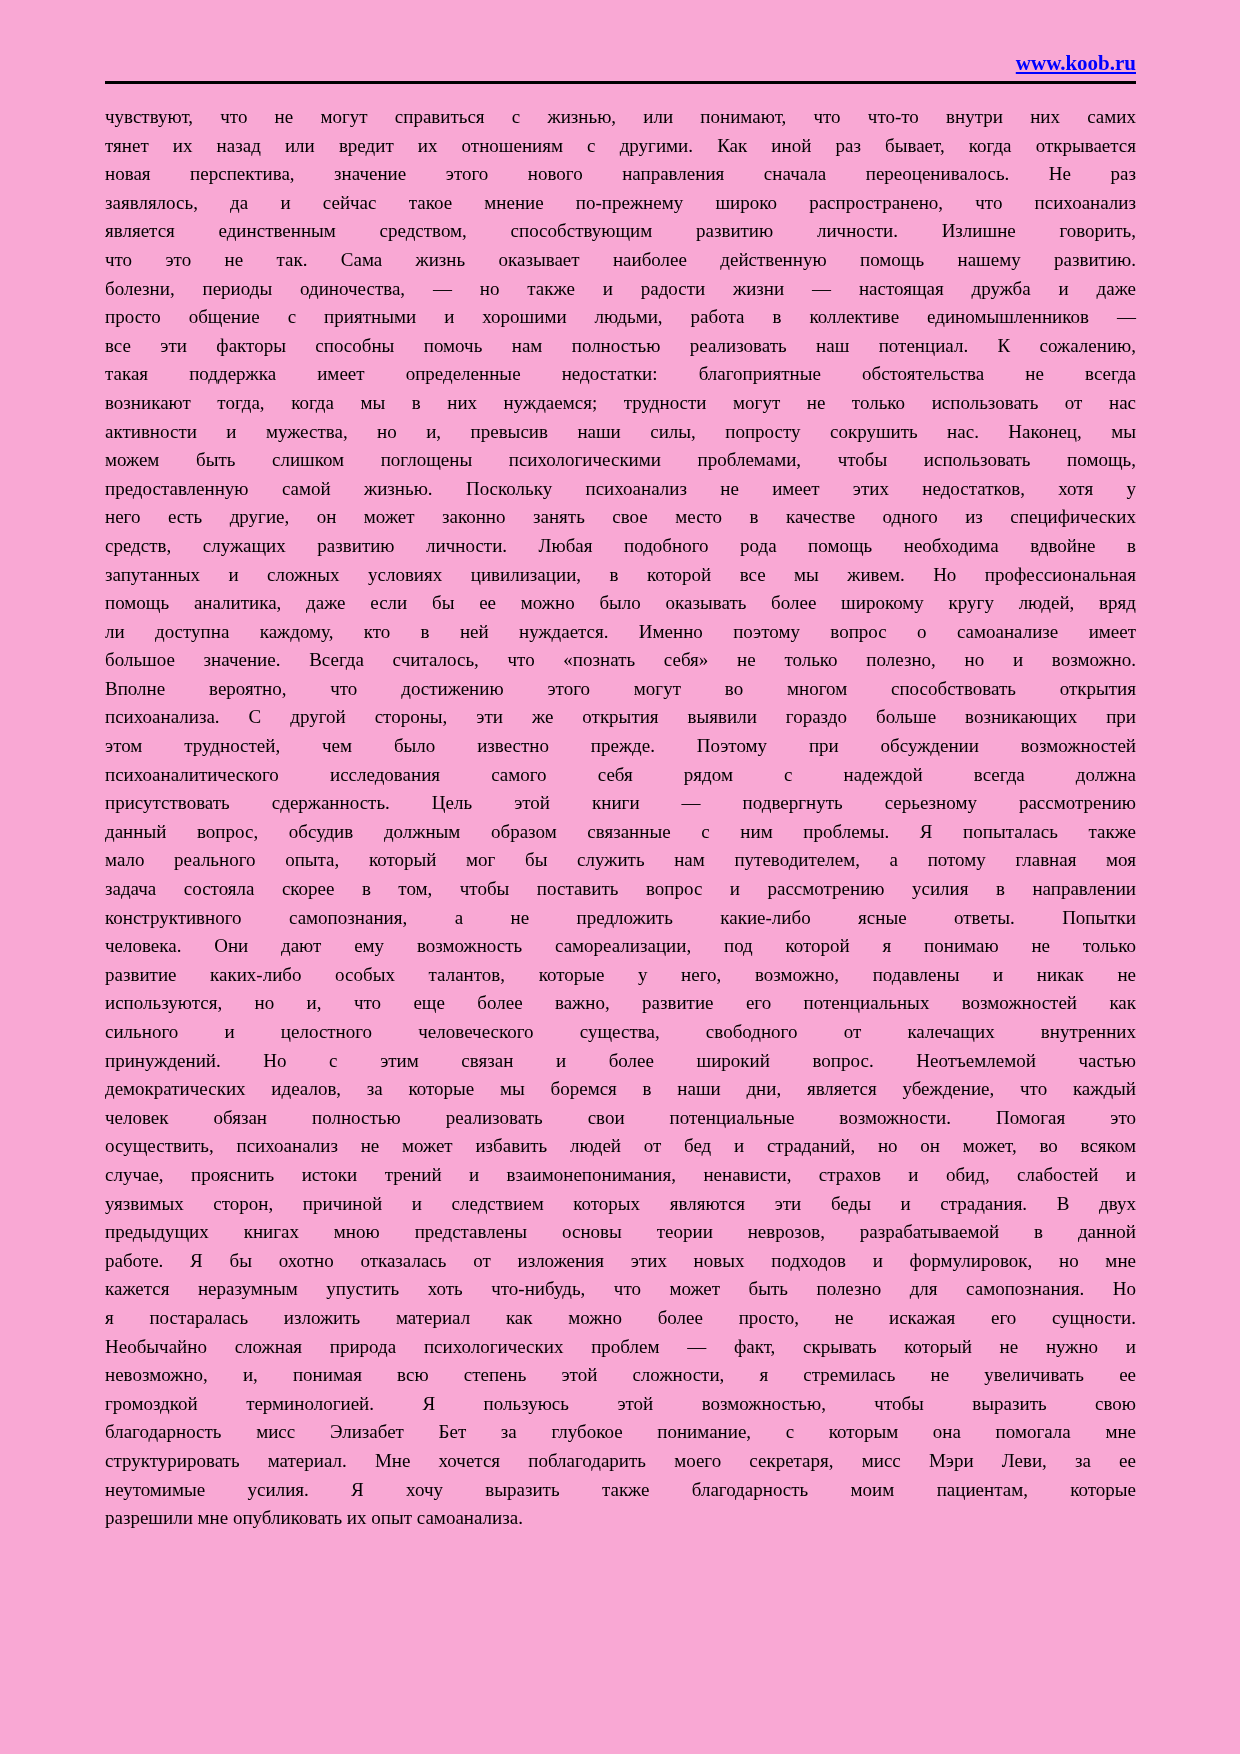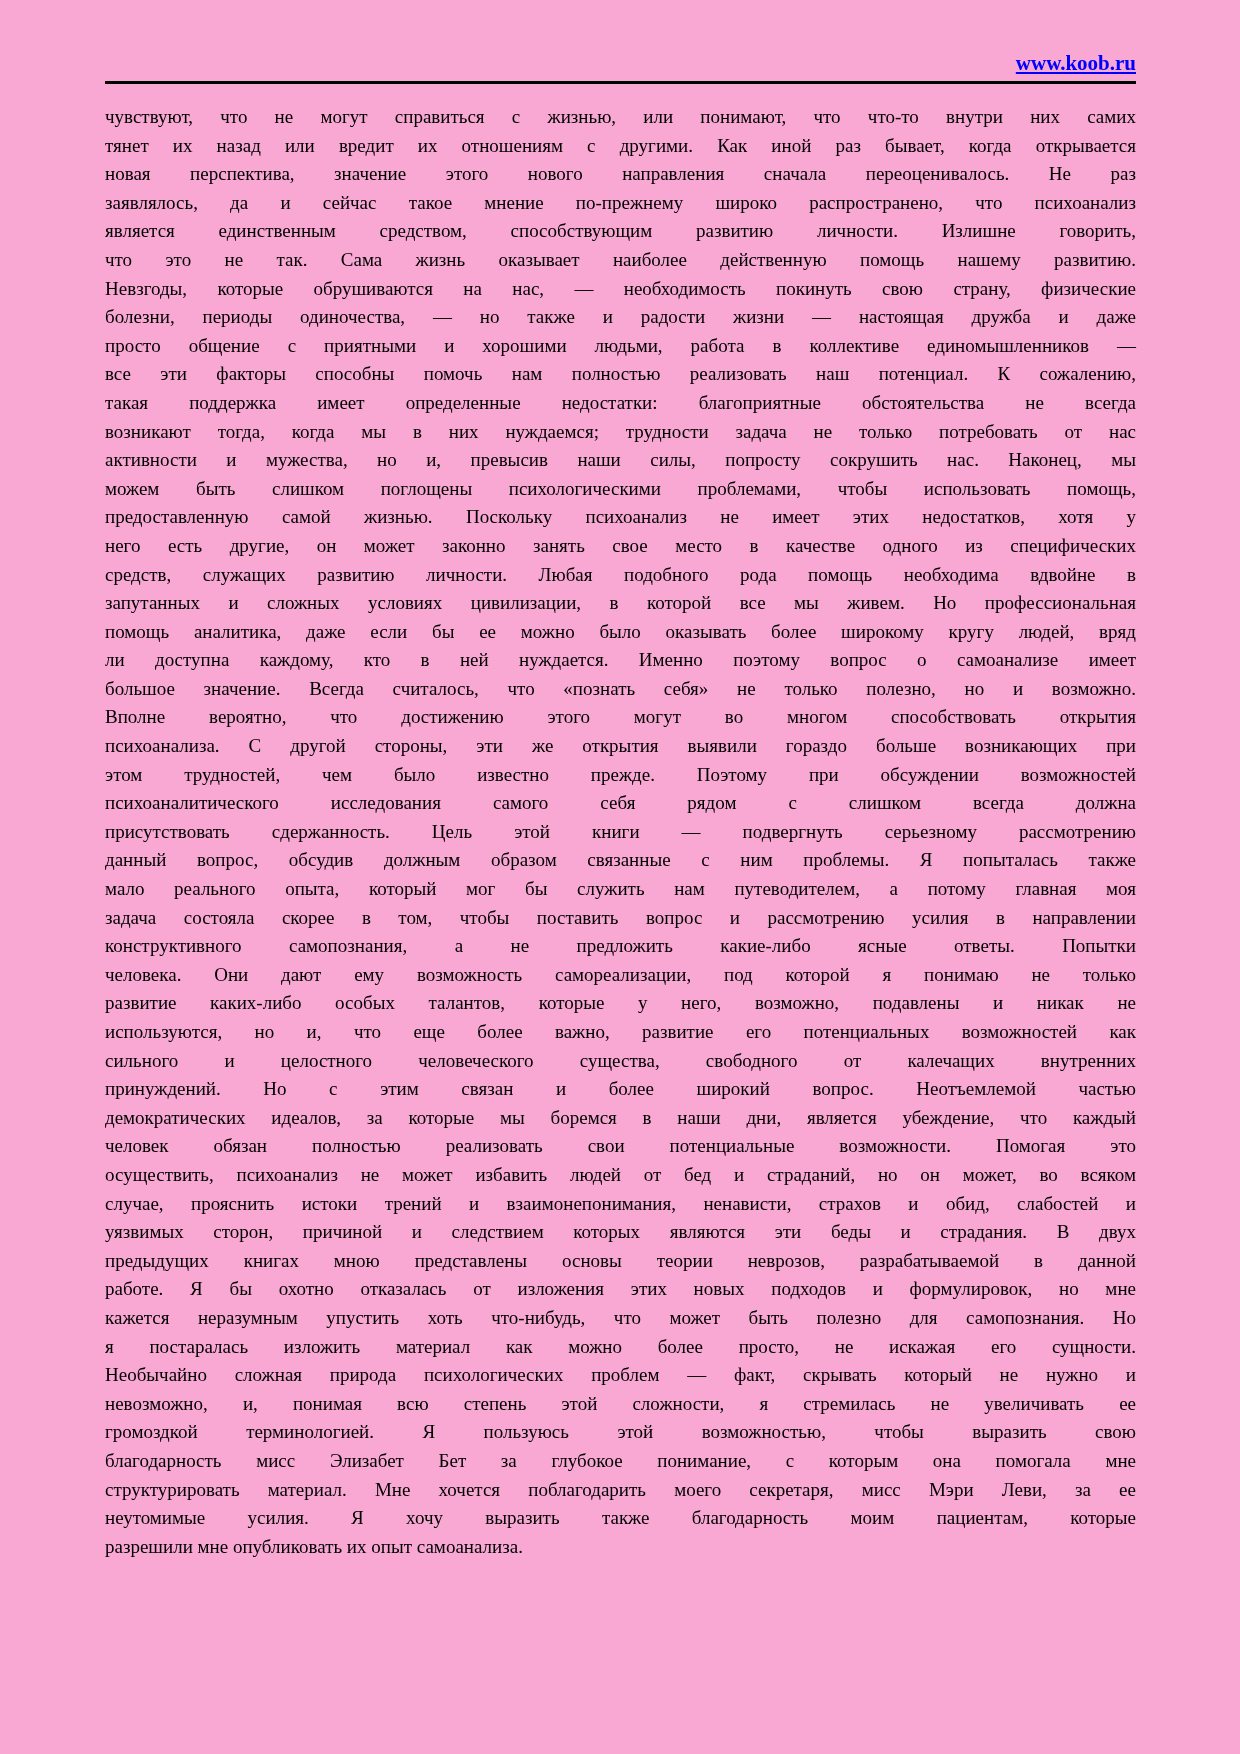--- a/index.html
+++ b/index.html
@@ -65,39 +65,38 @@
       <a class="site-link">www.koob.ru</a>
     </div>
     <hr class="rule">
     <div class="body-text">
         <div class="line">чувствуют, что не могут справиться с жизнью, или понимают, что что-то внутри них самих</div>
         <div class="line">тянет их назад или вредит их отношениям с другими. Как иной раз бывает, когда открывается</div>
         <div class="line">новая перспектива, значение этого нового направления сначала переоценивалось. Не раз</div>
         <div class="line">заявлялось, да и сейчас такое мнение по-прежнему широко распространено, что психоанализ</div>
         <div class="line">является единственным средством, способствующим развитию личности. Излишне говорить,</div>
         <div class="line">что это не так. Сама жизнь оказывает наиболее действенную помощь нашему развитию.</div>
-        <div class="line">Невзгоды, которые обрушиваются на нас, — необходимость покинуть свою страну, физические</div>
         <div class="line">болезни, периоды одиночества, — но также и радости жизни — настоящая дружба и даже</div>
         <div class="line">просто общение с приятными и хорошими людьми, работа в коллективе единомышленников —</div>
         <div class="line">все эти факторы способны помочь нам полностью реализовать наш потенциал. К сожалению,</div>
         <div class="line">такая поддержка имеет определенные недостатки: благоприятные обстоятельства не всегда</div>
-        <div class="line">возникают тогда, когда мы в них нуждаемся; трудности задача не только потребовать от нас</div>
+        <div class="line">возникают тогда, когда мы в них нуждаемся; трудности могут не только использовать от нас</div>
         <div class="line">активности и мужества, но и, превысив наши силы, попросту сокрушить нас. Наконец, мы</div>
         <div class="line">можем быть слишком поглощены психологическими проблемами, чтобы использовать помощь,</div>
         <div class="line">предоставленную самой жизнью. Поскольку психоанализ не имеет этих недостатков, хотя у</div>
         <div class="line">него есть другие, он может законно занять свое место в качестве одного из специфических</div>
         <div class="line">средств, служащих развитию личности. Любая подобного рода помощь необходима вдвойне в</div>
         <div class="line">запутанных и сложных условиях цивилизации, в которой все мы живем. Но профессиональная</div>
         <div class="line">помощь аналитика, даже если бы ее можно было оказывать более широкому кругу людей, вряд</div>
         <div class="line">ли доступна каждому, кто в ней нуждается. Именно поэтому вопрос о самоанализе имеет</div>
         <div class="line">большое значение. Всегда считалось, что «познать себя» не только полезно, но и возможно.</div>
         <div class="line">Вполне вероятно, что достижению этого могут во многом способствовать открытия</div>
         <div class="line">психоанализа. С другой стороны, эти же открытия выявили гораздо больше возникающих при</div>
         <div class="line">этом трудностей, чем было известно прежде. Поэтому при обсуждении возможностей</div>
-        <div class="line">психоаналитического исследования самого себя рядом с слишком всегда должна</div>
+        <div class="line">психоаналитического исследования самого себя рядом с надеждой всегда должна</div>
         <div class="line">присутствовать сдержанность. Цель этой книги — подвергнуть серьезному рассмотрению</div>
         <div class="line">данный вопрос, обсудив должным образом связанные с ним проблемы. Я попыталась также</div>
         <div class="line">мало реального опыта, который мог бы служить нам путеводителем, а потому главная моя</div>
         <div class="line">задача состояла скорее в том, чтобы поставить вопрос и рассмотрению усилия в направлении</div>
         <div class="line">конструктивного самопознания, а не предложить какие-либо ясные ответы. Попытки</div>
         <div class="line">человека. Они дают ему возможность самореализации, под которой я понимаю не только</div>
         <div class="line">развитие каких-либо особых талантов, которые у него, возможно, подавлены и никак не</div>
         <div class="line">используются, но и, что еще более важно, развитие его потенциальных возможностей как</div>
         <div class="line">сильного и целостного человеческого существа, свободного от калечащих внутренних</div>
         <div class="line">принуждений. Но с этим связан и более широкий вопрос. Неотъемлемой частью</div>

